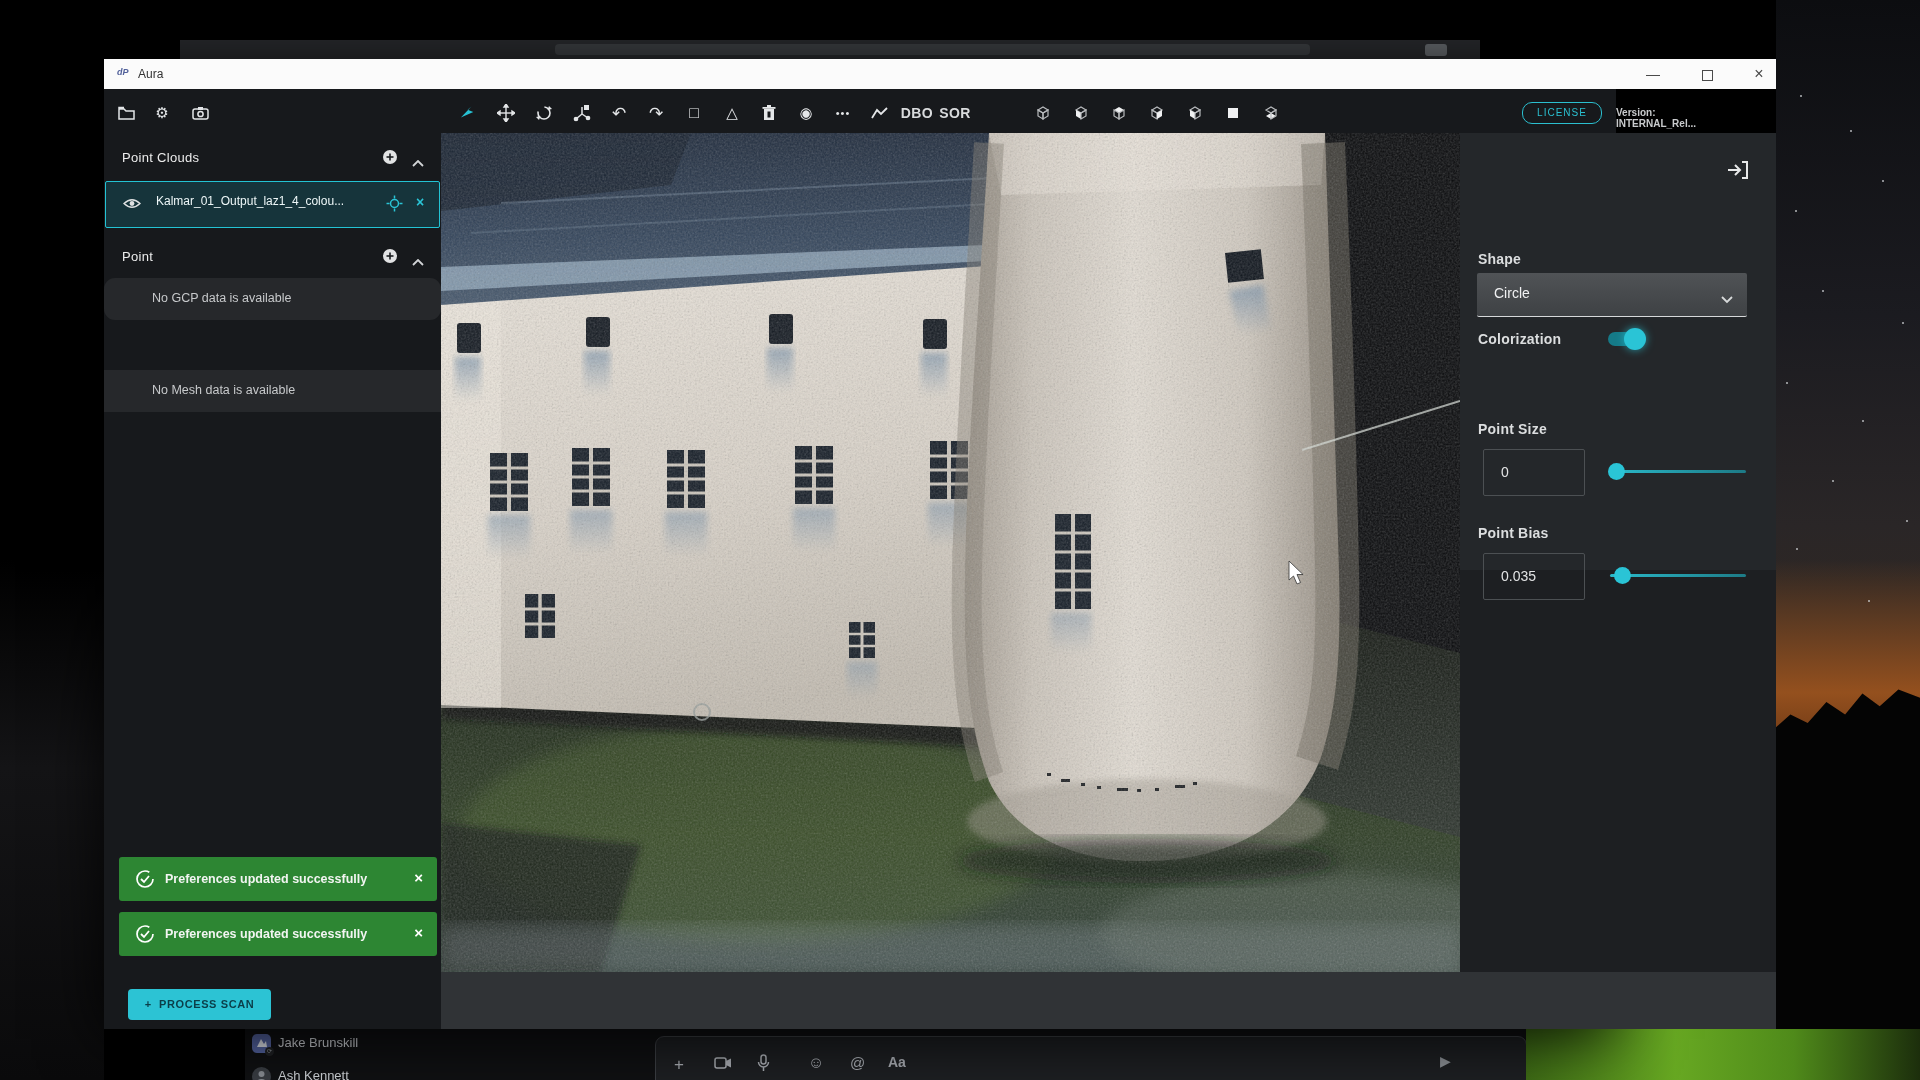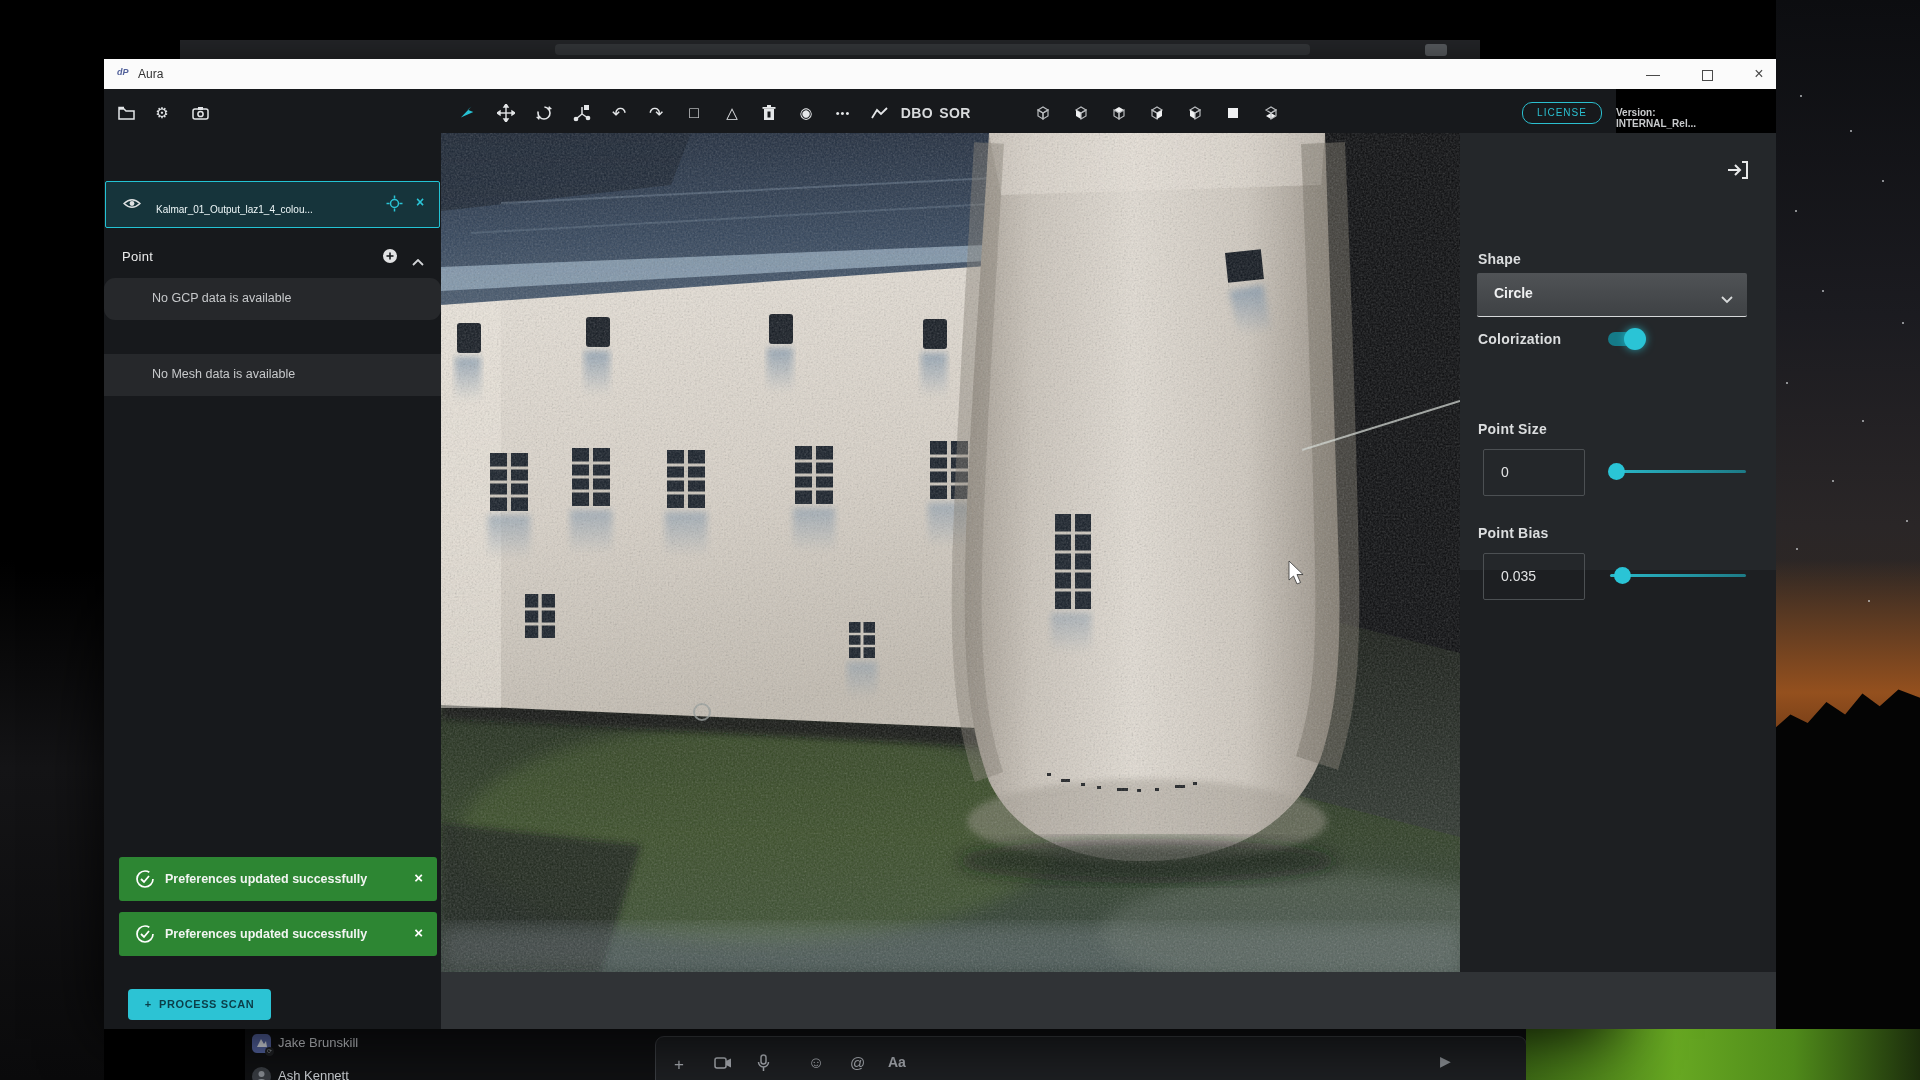--- a/index.html
+++ b/index.html
@@ -46,33 +46,33 @@
   .version{position:absolute;left:1512px;top:48px;font-size:10px;color:#c9cbcd;font-weight:bold;}
   
   .side-hdr{position:absolute;left:0;width:337px;height:44px;}
   .side-hdr .lbl{position:absolute;left:18px;top:14px;font-size:13px;color:#ececec;letter-spacing:.3px;}
   .hdr-plus{position:absolute;left:278px;top:13px;}
   .hdr-chev{position:absolute;left:308px;top:17px;}
   .side-empty{position:absolute;left:0;width:337px;height:42px;background:#26282b;}
   .side-empty .lbl{position:absolute;left:48px;top:13px;font-size:12.5px;color:#c7c9cb;}
   .pc-item{position:absolute;left:1px;top:122px;width:333px;height:45px;background:#16343b;
      border:1px solid #23c3d4;border-radius:2px;}
-  .pc-item .lbl{position:absolute;left:50px;top:22px;font-size:10px;color:#eef7f8;text-align:center;}
+  .pc-item .lbl{position:absolute;left:50px;top:12px;font-size:12px;color:#eef7f8;text-align:center;}
   .toast{position:absolute;left:15px;width:318px;height:44px;background:#2d8633;border-radius:3px;}
   .toast .lbl{position:absolute;left:46px;top:15px;font-size:12.5px;font-weight:bold;color:#f2f5f2;}
   .toast .x{position:absolute;right:14px;top:12px;color:#fff;font-size:15px;font-weight:bold;}
   .process{position:absolute;left:24px;top:930px;width:143px;height:31px;background:#2cc3d4;border-radius:4px;
      color:#0b3e49;font-size:11px;font-weight:bold;letter-spacing:.6px;text-align:center;line-height:31px;}
   
   .rpanel{position:absolute;left:1356px;top:74px;width:316px;height:437px;background:#24272a;}
   .rpanel-low{position:absolute;left:1356px;top:511px;width:316px;height:402px;background:#1d1f22;}
   .plabel{position:absolute;font-size:14px;color:#dcdedf;font-weight:bold;letter-spacing:.2px;}
   .dropdown{position:absolute;left:17px;top:107px;width:270px;height:43px;border-radius:2px;
      background:linear-gradient(180deg,#505356 0%,#3e4144 100%);border-bottom:1px solid #d6d8da;}
-  .dropdown .val{position:absolute;left:17px;top:12px;font-size:14px;color:#f0f1f2;font-weight:bold;}
+  .dropdown .val{position:absolute;left:17px;top:12px;font-size:14px;color:#f0f1f2;font-weight:normal;}
   .toggle{position:absolute;left:218px;top:184px;width:34px;height:14px;border-radius:7px;background:#157a88;}
   .toggle .knob{position:absolute;right:-4px;top:-4px;width:22px;height:22px;border-radius:50%;background:#2ac4d6;
      box-shadow:0 0 8px rgba(42,196,214,.7);}
   .numbox{position:absolute;left:23px;width:100px;height:45px;border:1px solid #4c5053;border-radius:2px;}
   .numbox .val{position:absolute;left:17px;top:14px;font-size:14px;color:#e2e3e4;}
   .slider{position:absolute;width:136px;height:3px;border-radius:2px;
      background:linear-gradient(90deg,#2ab9c9 0%,#1d7a86 100%);}
   .slider .knob{position:absolute;top:-7px;width:17px;height:17px;border-radius:50%;background:#2ac4d6;}
   .below-strip{position:absolute;left:337px;top:913px;width:1335px;height:57px;background:#303336;}
   .viewport{position:absolute;left:337px;top:74px;width:1019px;height:839px;background:#07080a;overflow:hidden;}
@@ -276,20 +276,35 @@
       <svg width="18" height="16" stroke="#b8babd" stroke-width="1.2">
           <polygon points="4,5 9,2 14,5 9,8" fill="none"></polygon>
           <polygon points="4,11 9,8 14,11 9,14" fill="#f0f1f2" stroke="none"></polygon>
           <polygon points="14,5 9,8 9,14 14,11" fill="none"></polygon>
         </svg>
     </div>
 
     <div class="license">LICENSE</div>
     <div class="version">Version: INTERNAL_Rel...</div>
 
+    <div class="side-hdr" style="top:77px;">
+      <span class="lbl">Point Clouds</span>
+      <span class="hdr-plus">
+        <svg width="16" height="16">
+            <circle cx="8" cy="8" r="7" fill="#e2e3e4"></circle>
+            <line x1="8" y1="4.5" x2="8" y2="11.5" stroke="#1a1c1f" stroke-width="1.6"></line>
+            <line x1="4.5" y1="8" x2="11.5" y2="8" stroke="#1a1c1f" stroke-width="1.6"></line>
+          </svg>
+      </span>
+      <span class="hdr-chev">
+        <svg width="12" height="7">
+            <polyline points="1,6 6,1 11,6" fill="none" stroke="#d2d4d6" stroke-width="1.8"></polyline>
+          </svg>
+      </span>
+    </div>
 
     <div class="pc-item">
       <span class="abs" style="left:17px;top:14px;">
         <svg width="18" height="13">
             <path d="M1,6.5 Q9,-1 17,6.5 Q9,14 1,6.5 Z" fill="none" stroke="#dfe1e2" stroke-width="1.4"></path>
             <circle cx="9" cy="6.5" r="2.4" fill="#dfe1e2"></circle>
           </svg>
       </span>
       <span class="lbl">Kalmar_01_Output_laz1_4_colou...</span>
       <span class="abs" style="left:280px;top:13px;">
@@ -316,21 +331,21 @@
       <span class="hdr-chev">
         <svg width="12" height="7">
             <polyline points="1,6 6,1 11,6" fill="none" stroke="#d2d4d6" stroke-width="1.8"></polyline>
           </svg>
       </span>
     </div>
     <div class="side-empty" style="top:219px;border-radius:11px;">
       <span class="lbl">No GCP data is available</span>
     </div>
 
-    <div class="side-empty" style="top:295px;padding-left:31px;">
+    <div class="side-empty" style="top:311px;padding-left:31px;">
       <span class="lbl">No Mesh data is available</span>
     </div>
 
     <div class="toast" style="top:798px;">
       <span class="abs" style="left:16px;top:12px;">
         <svg width="20" height="20">
             <circle cx="10" cy="10" r="8" fill="none" stroke="#ffffff" stroke-width="1.7" stroke-dasharray="42 9"></circle>
             <polyline points="6,10 9,13 14,7" fill="none" stroke="#ffffff" stroke-width="1.8"></polyline>
           </svg>
       </span>

